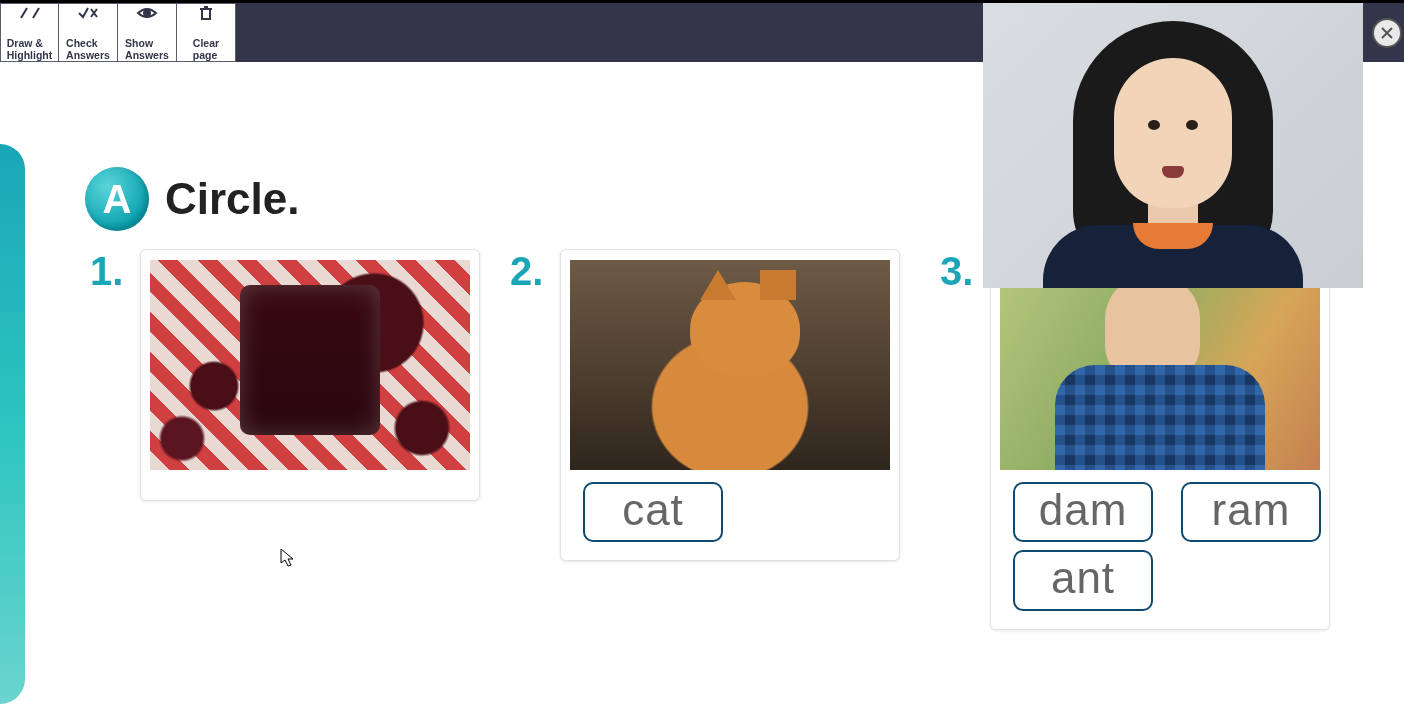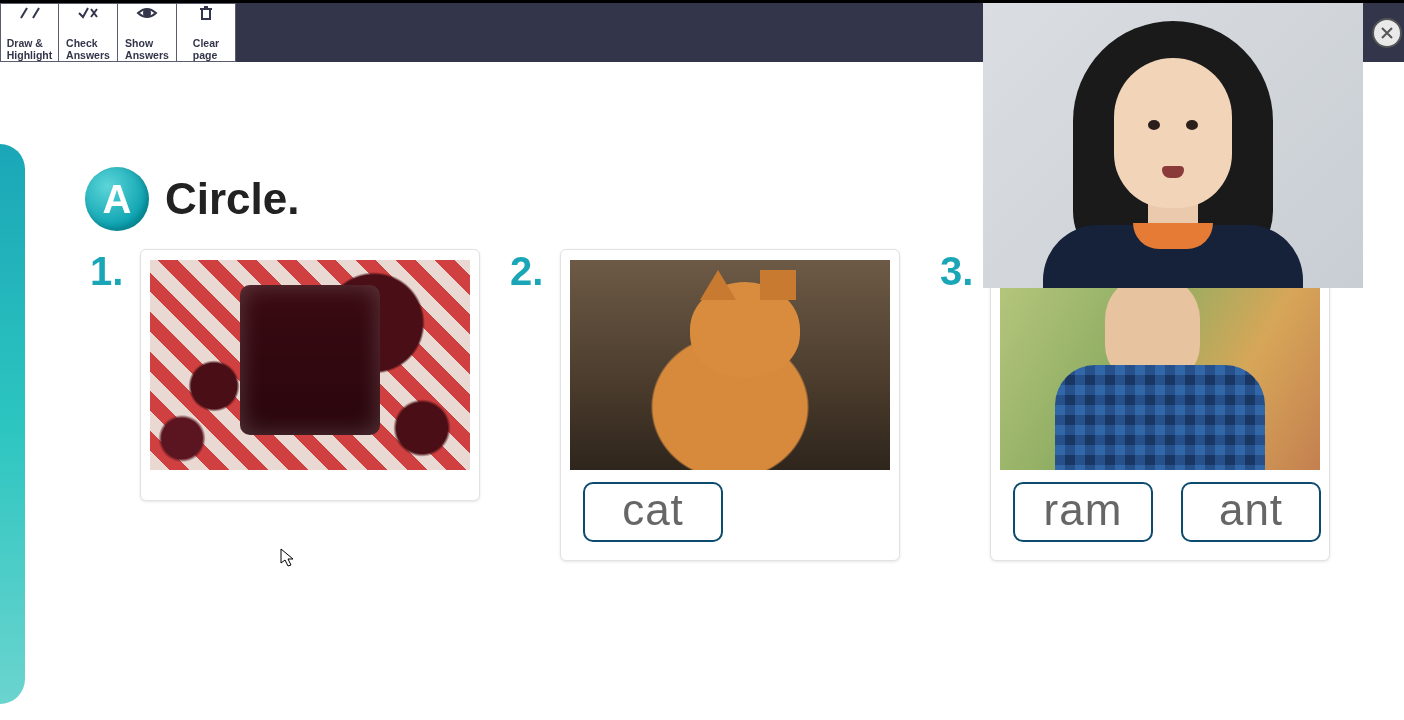--- a/index.html
+++ b/index.html
@@ -259,20 +259,21 @@
         <span class="word boxed">cat</span>
       </div>
     </div>
   </div>
 
   <div class="q q3">
     <div class="q-num">3.</div>
     <div class="card">
       <div class="card-img img-man"></div>
       <div class="word-grid">
+        <span class="word boxed">dam</span>
         <span class="word boxed">ram</span>
         <span class="word boxed">ant</span>
       </div>
     </div>
   </div>
 
 </div>
 
 <svg class="cursor" width="16" height="20" viewBox="0 0 16 20">
   <path d="M1 1 L1 15 L5 12 L8 18 L11 17 L8 11 L13 11 Z" fill="#fff" stroke="#000" stroke-width="1"></path>

